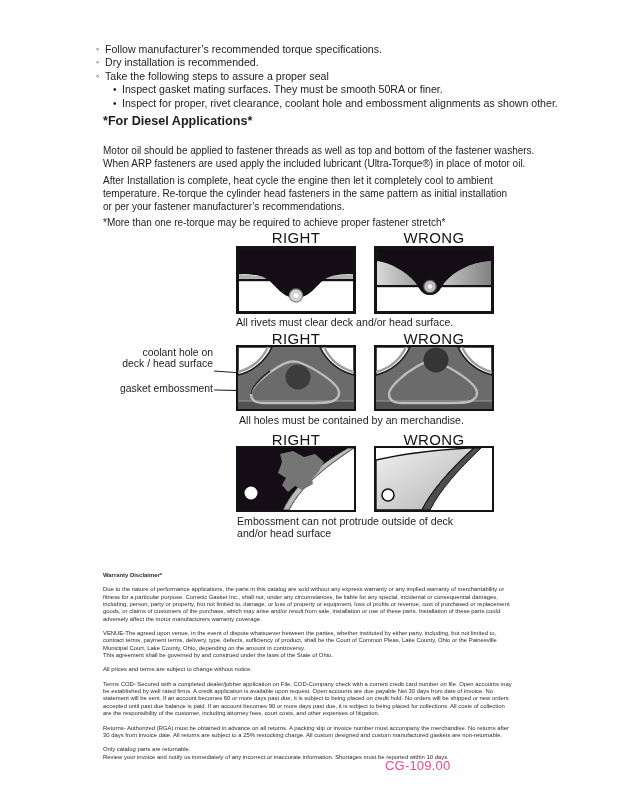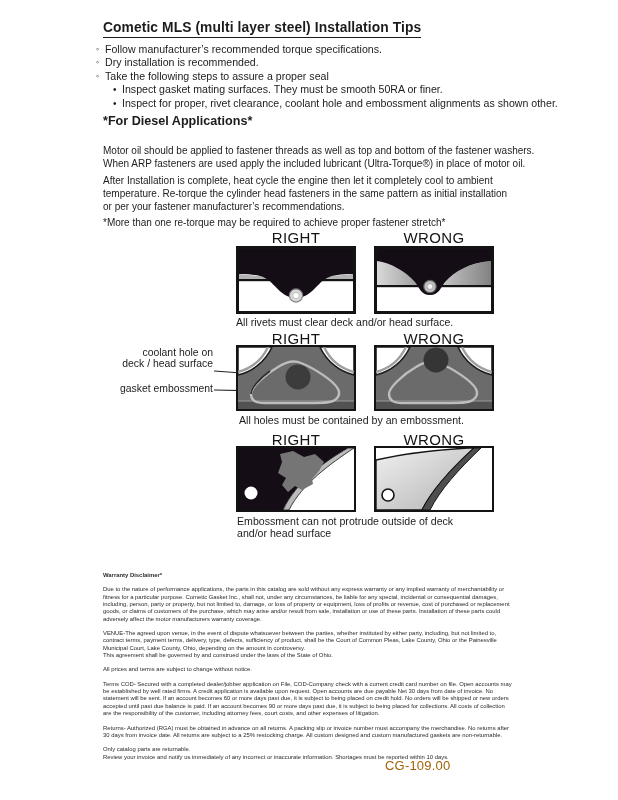--- a/index.html
+++ b/index.html
@@ -25,28 +25,27 @@
   .dlabel{width:120px;text-align:center;font-size:15px;letter-spacing:.4px;color:#141414;}
   .panel{width:120px;box-sizing:border-box;background:#fff;}
   .panel.b3{border:3px solid #131313;height:68px;}
   .panel.b2{border:2px solid #131313;height:66px;}
   .panel svg{display:block;width:100%;height:100%;}
   .caption{font-size:10.6px;line-height:12.2px;color:#1c1c1c;white-space:pre-line;}
   .side-label{left:95px;width:118px;text-align:right;font-size:10.4px;line-height:11.2px;white-space:pre-line;color:#1c1c1c;}
   .fineprint{left:103px;top:572px;width:512px;font-size:5.9px;line-height:7.35px;color:#2a2a2a;}
   .fineprint p{margin:0 0 7px 0;white-space:pre-line;}
   .fineprint .fp-head{font-weight:bold;margin-bottom:7px;}
-  .pagenum{left:385px;top:758px;font-size:13px;color:#a16207;letter-spacing:.2px;}
+  .pagenum{left:385px;top:758px;font-size:13px;color:#ec4899;letter-spacing:.2px;}
 </style>
 </head>
 <body>
 
 <div class="page">
 
-  <div class="abs title">Cometic MLS (multi layer steel) Installation Tips</div>
 
   <div class="abs bullets">
     <div class="brow">
       <span class="bmark">◦</span>
       <span>Follow manufacturer’s recommended torque specifications.</span>
     </div>
     <div class="brow">
       <span class="bmark">◦</span>
       <span>Dry installation is recommended.</span>
     </div>
@@ -145,21 +144,21 @@
       <line x1="0" y1="54" x2="116" y2="54" stroke="#9a9a9a" stroke-width="1"></line>
       <path d="M0,0 L34,0 A50,50 0 0 1 0,28 Z" fill="#ffffff" stroke="#1d1d1d" stroke-width="1.6"></path>
       <path d="M30,0 A46,46 0 0 1 0,25" fill="none" stroke="#9e9e9e" stroke-width="2.4"></path>
       <path d="M116,0 L82,0 A50,50 0 0 0 116,28 Z" fill="#ffffff" stroke="#1d1d1d" stroke-width="1.6"></path>
       <path d="M86,0 A46,46 0 0 0 116,25" fill="none" stroke="#9e9e9e" stroke-width="2.4"></path>
       <path d="M13,47 C13,41 26,28 40,20 C48,15 56,13 63,16 C76,21 96,34 100,42 C102,46 101,50 97,53 C93,56 86,56 76,56 L26,56 C17,56 13,53 13,47 Z" fill="none" stroke-width="2.4" stroke="#bdbdbd"></path>
       <circle cx="60" cy="13" r="12.5" fill="#353535"></circle>
     </svg>
   </div>
 
-  <div class="abs caption" style="left:239px;top:414px;">All holes must be contained by an embossment.</div>
+  <div class="abs caption" style="left:239px;top:414px;">All holes must be contained by an merchandise.</div>
 
   <div class="abs dlabel" style="left:236px;top:431px;">RIGHT</div>
   <div class="abs dlabel" style="left:374px;top:431px;">WRONG</div>
 
   <div class="abs panel b2" style="left:236px;top:446px;">
     <svg viewBox="0 0 116 62" preserveAspectRatio="none">
       <defs>
         <linearGradient id="rim1" x1="0" y1="0" x2="1" y2="1">
           <stop offset="0" stop-color="#e2e2e2"></stop>
             <stop offset="1" stop-color="#8d8d8d"></stop>

